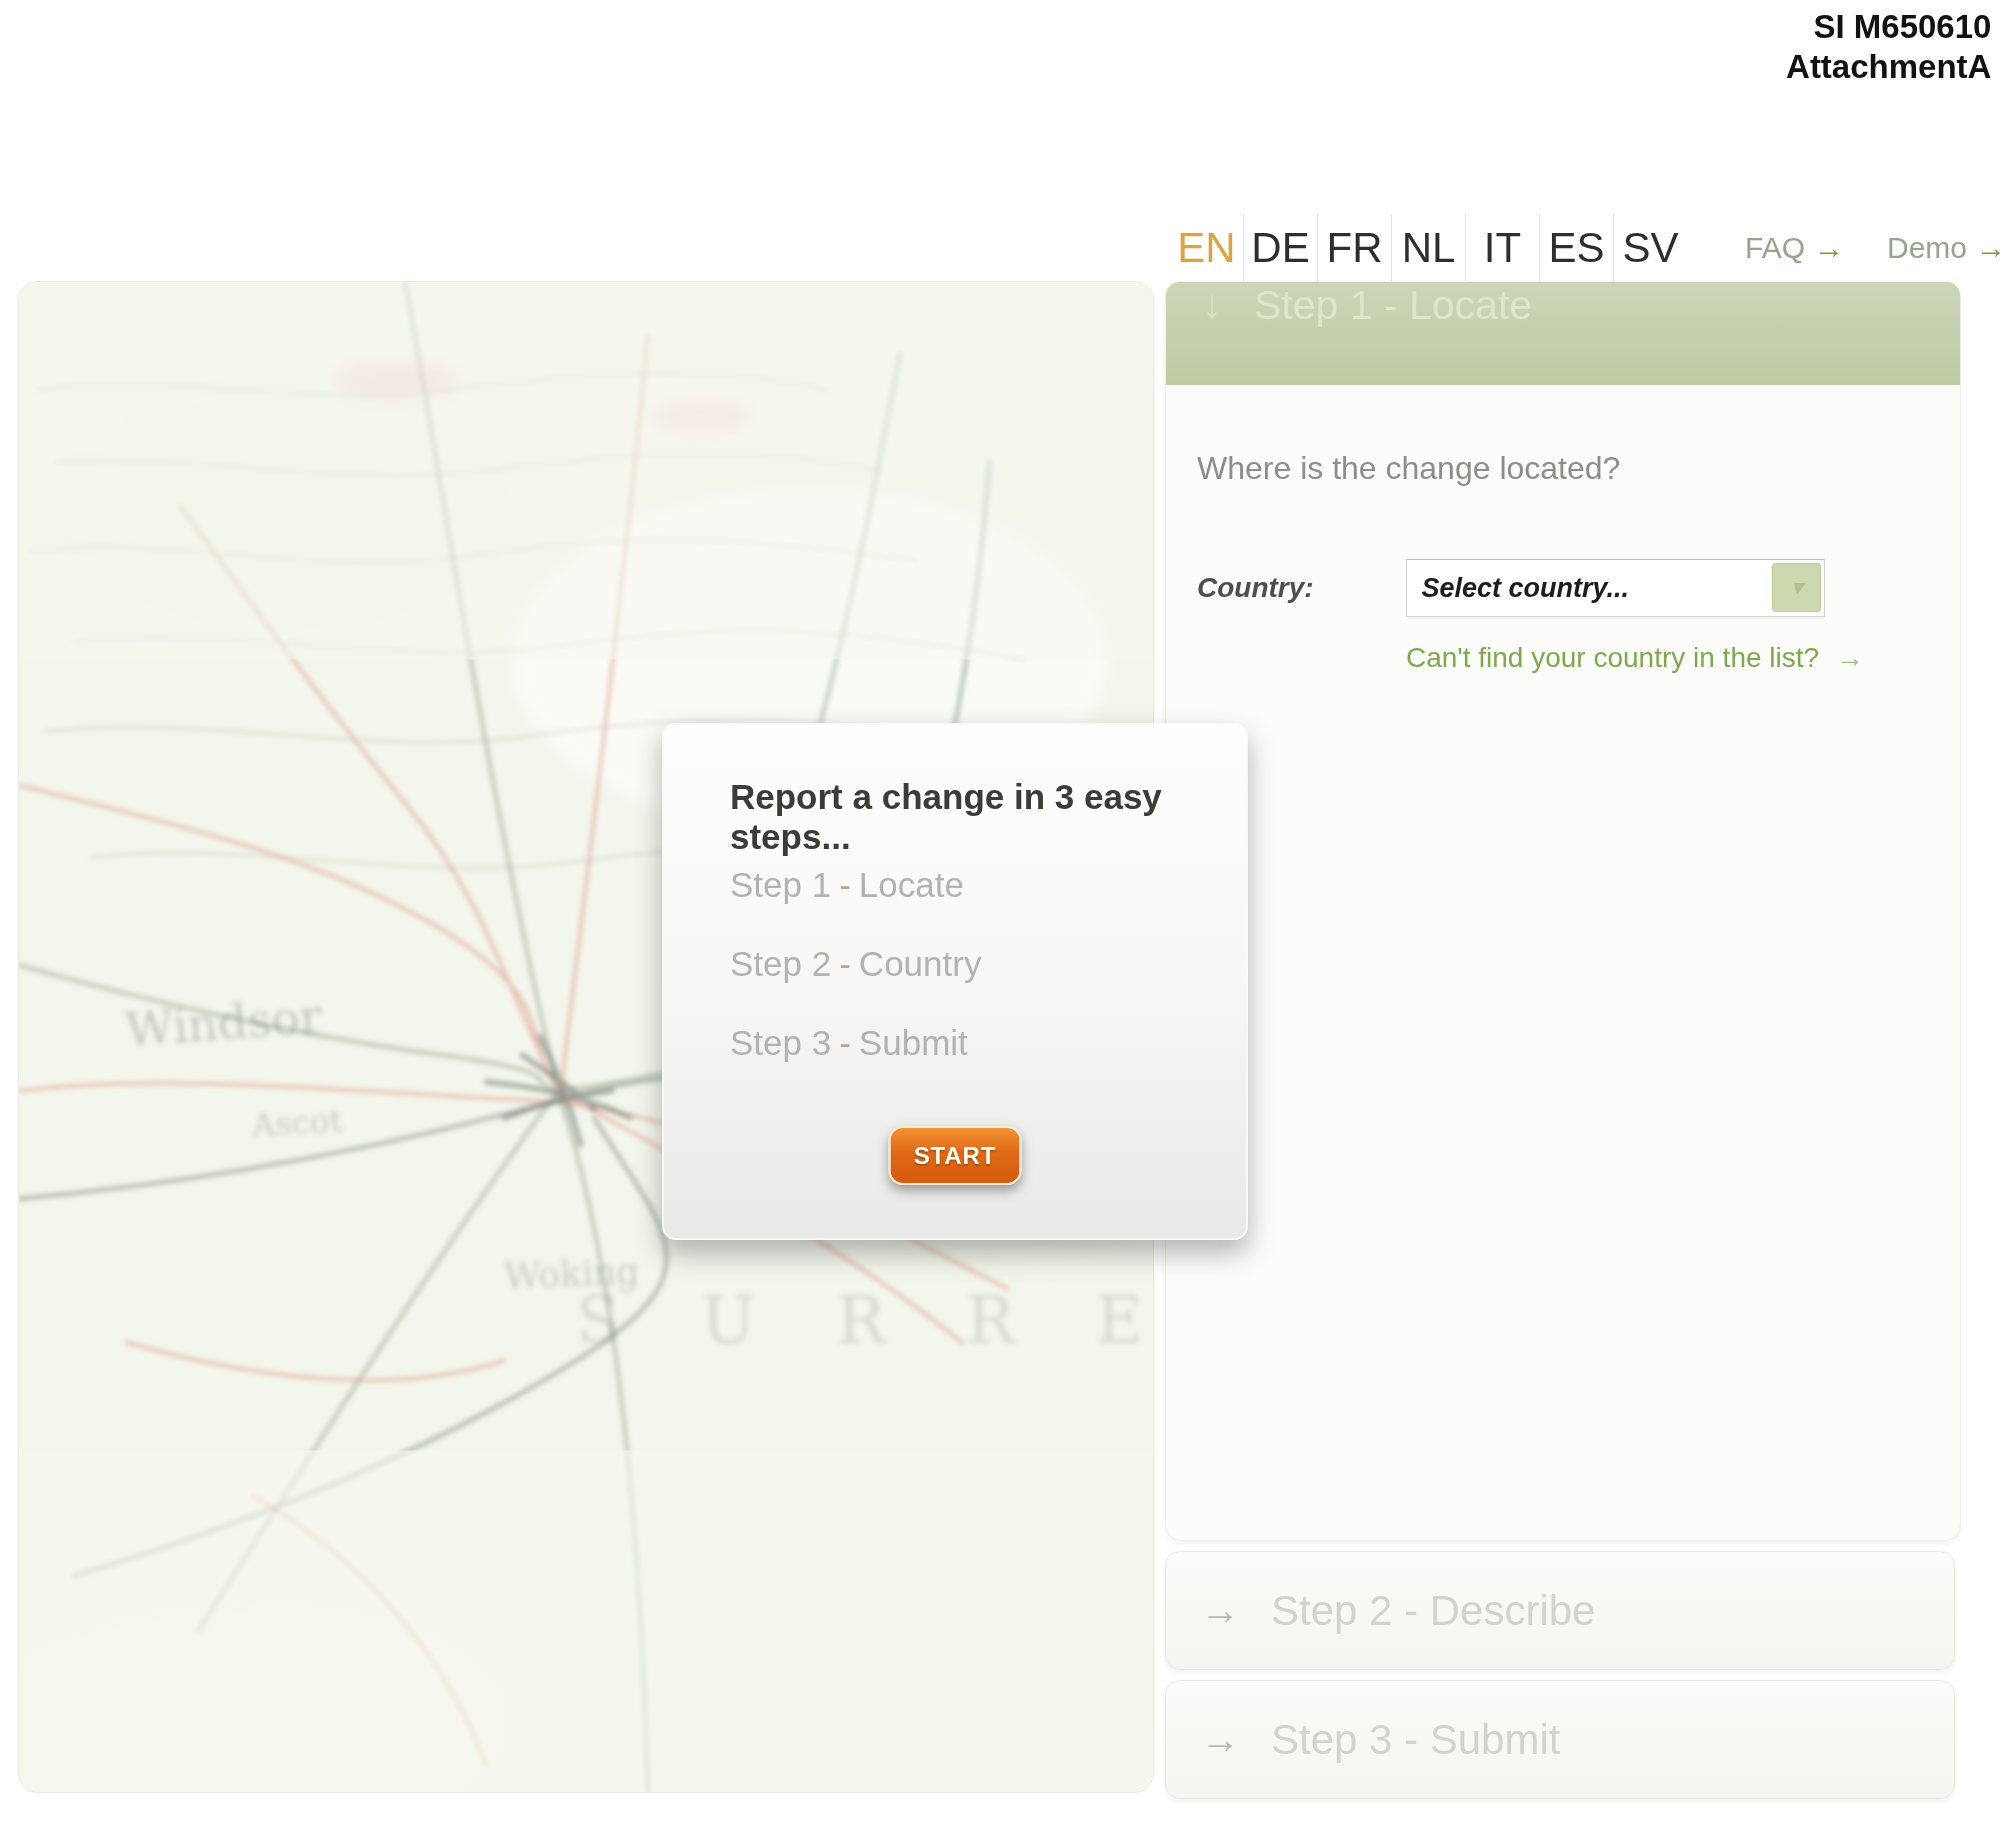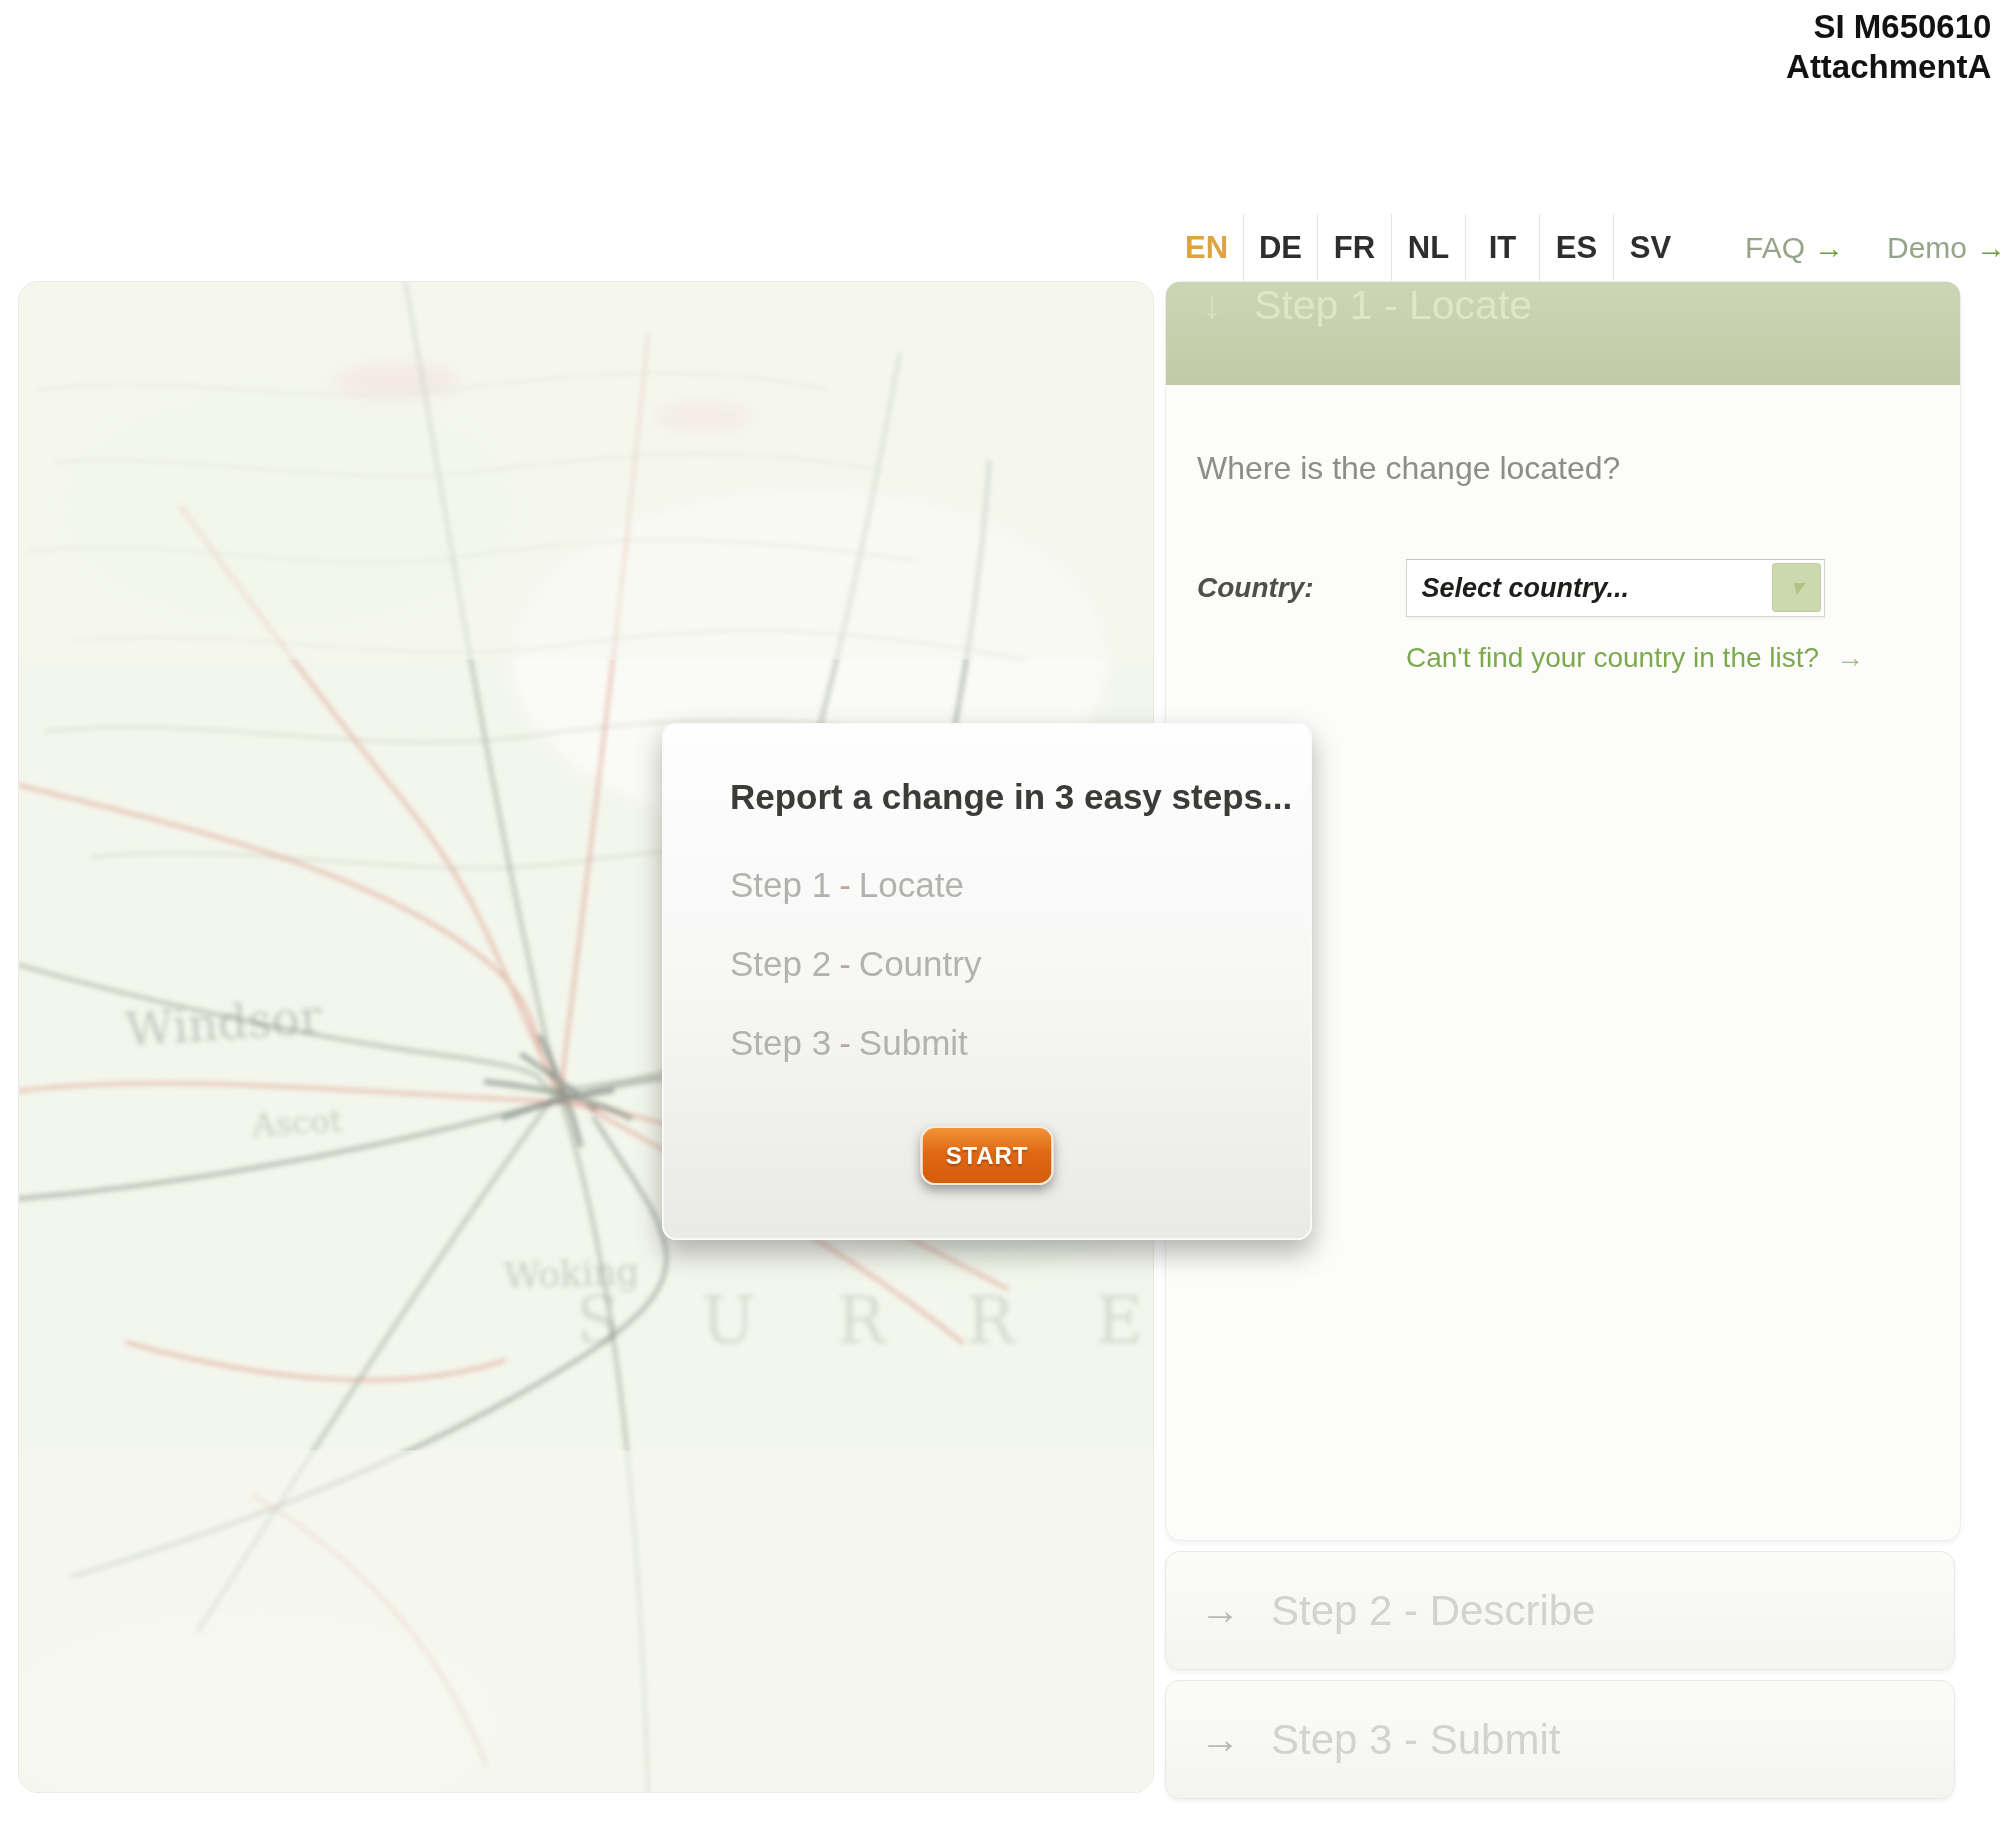--- a/index.html
+++ b/index.html
@@ -8,21 +8,21 @@
     font-family:"Liberation Sans", sans-serif; background:#ffffff;
   }
 
   
   .docref { position:absolute; top:7.2px; right:21.6px; text-align:right;
     font-weight:bold; font-size:33px; line-height:1.22; color:#121212; }
 
   
   .langbar { position:absolute; left:1170px; top:214px; height:67px; display:flex; align-items:stretch; }
   .lang-tab { width:73px; display:flex; align-items:center; justify-content:center;
-    font-size:31px; font-weight:bold; color:#2e2e2c; border-left:1.8px solid #e4e4e0; cursor:pointer; }
+    font-size:42px; font-weight:normal; color:#2e2e2c; border-left:1.8px solid #e4e4e0; cursor:pointer; }
   .lang-tab:first-child { border-left:none; }
   .lang-tab:last-of-type { border-right:1.8px solid #e4e4e0; }
   .lang-tab.selected { color:#dca33f; }
   .lang-links { display:flex; align-items:center; gap:43px; margin-left:58px; }
   .lang-link { display:flex; align-items:center; font-size:30px; color:#96a489; cursor:pointer; }
   .lang-link .arr { color:#6f9d3c; font-weight:bold; margin-left:9px; font-size:30px; }
 
   
   .map-panel { position:absolute; left:18px; top:281px; width:1136px; height:1512px;
     border-radius:20px; border:1.8px solid #e9ebe2; background:#f3f6ec; overflow:hidden; box-sizing:border-box; }
@@ -55,21 +55,21 @@
   .collapsed { position:absolute; left:1165px; width:790px; height:119px;
     background:linear-gradient(#fbfbf9,#f4f4f0); border:1.8px solid #e8e8e4; border-radius:14.4px;
     box-sizing:border-box; display:flex; align-items:center; padding-left:34px; cursor:pointer;
     box-shadow:0 2.7px 4.5px rgba(0,0,0,0.05); }
   .collapsed .arr { font-size:40px; color:#b9b9b4; margin-right:31px; }
   .collapsed .lbl { font-size:42px; color:#d3d3ce; }
   #panel-step2 { top:1551px; }
   #panel-step3 { top:1680px; }
 
   
-  .intro-card { position:absolute; left:662px; top:723px; width:650px; height:517px;
+  .intro-card { position:absolute; left:662px; top:723px; width:586px; height:517px;
     border-radius:14.4px;
     background:linear-gradient(180deg,#fefefe 0%,#f7f7f6 50%,#e9e9e7 100%);
     box-shadow:0 12.6px 27px rgba(90,90,90,0.45), inset 0 0 0 1.8px #fafaf9; }
   .card-title { position:absolute; left:68px; top:54px; font-size:35px; font-weight:bold; color:#3b3b38; }
   .card-steps { position:absolute; left:68px; top:142px; }
   .card-step { display:flex; gap:8px; font-size:35px; color:#b2b2af; margin-bottom:39px; }
   .card-step .sep { color:#bda austin; }
   .card-step .sep { color:#b9a79a; }
   .start-btn { position:absolute; left:50%; transform:translateX(-50%); top:403px;
     width:133px; height:59px; border-radius:14.4px; box-sizing:border-box;

